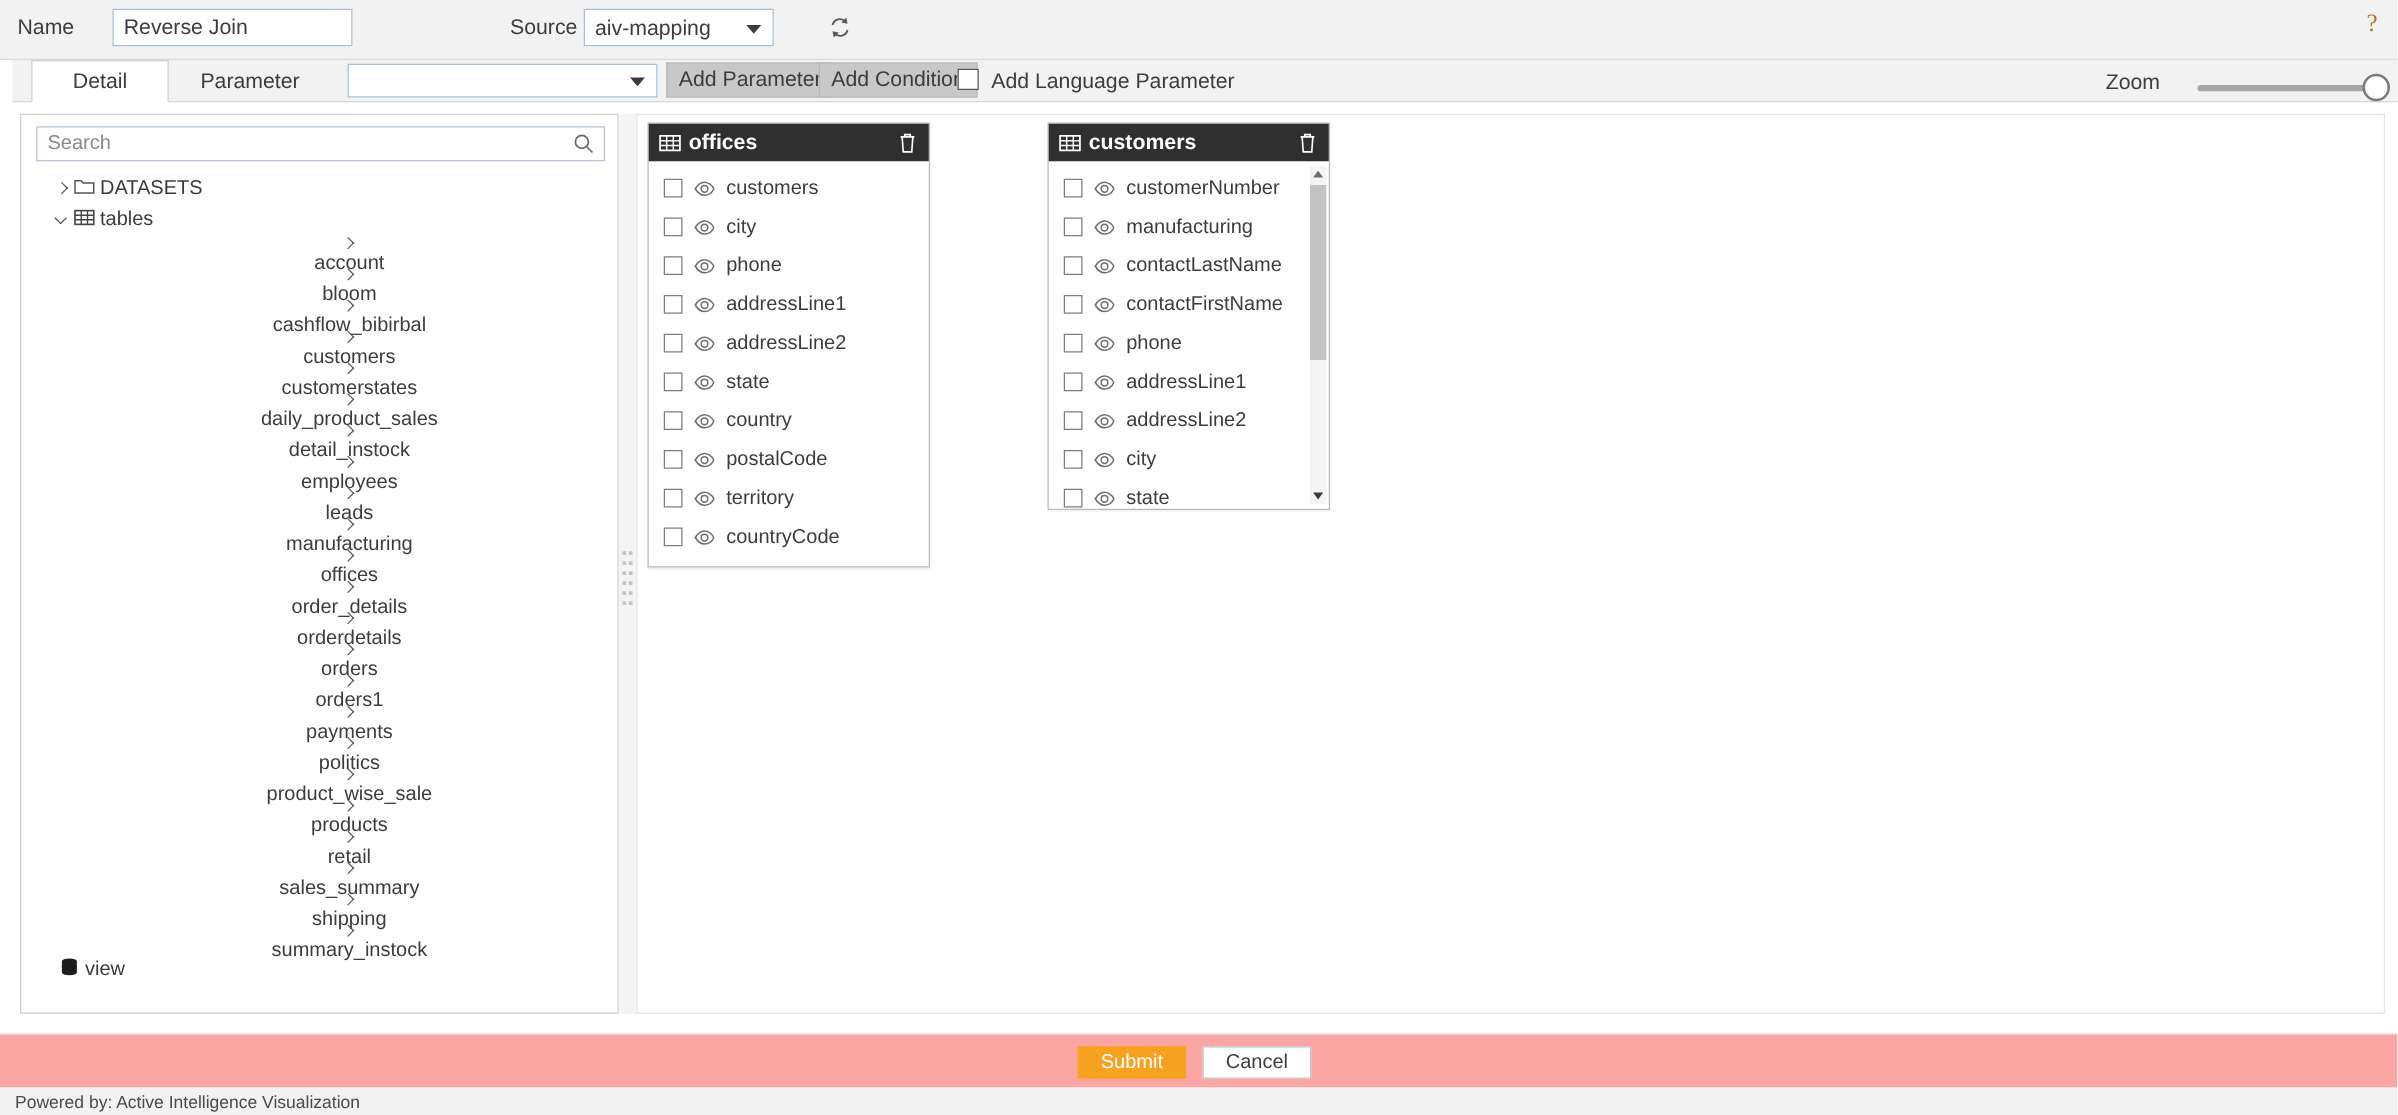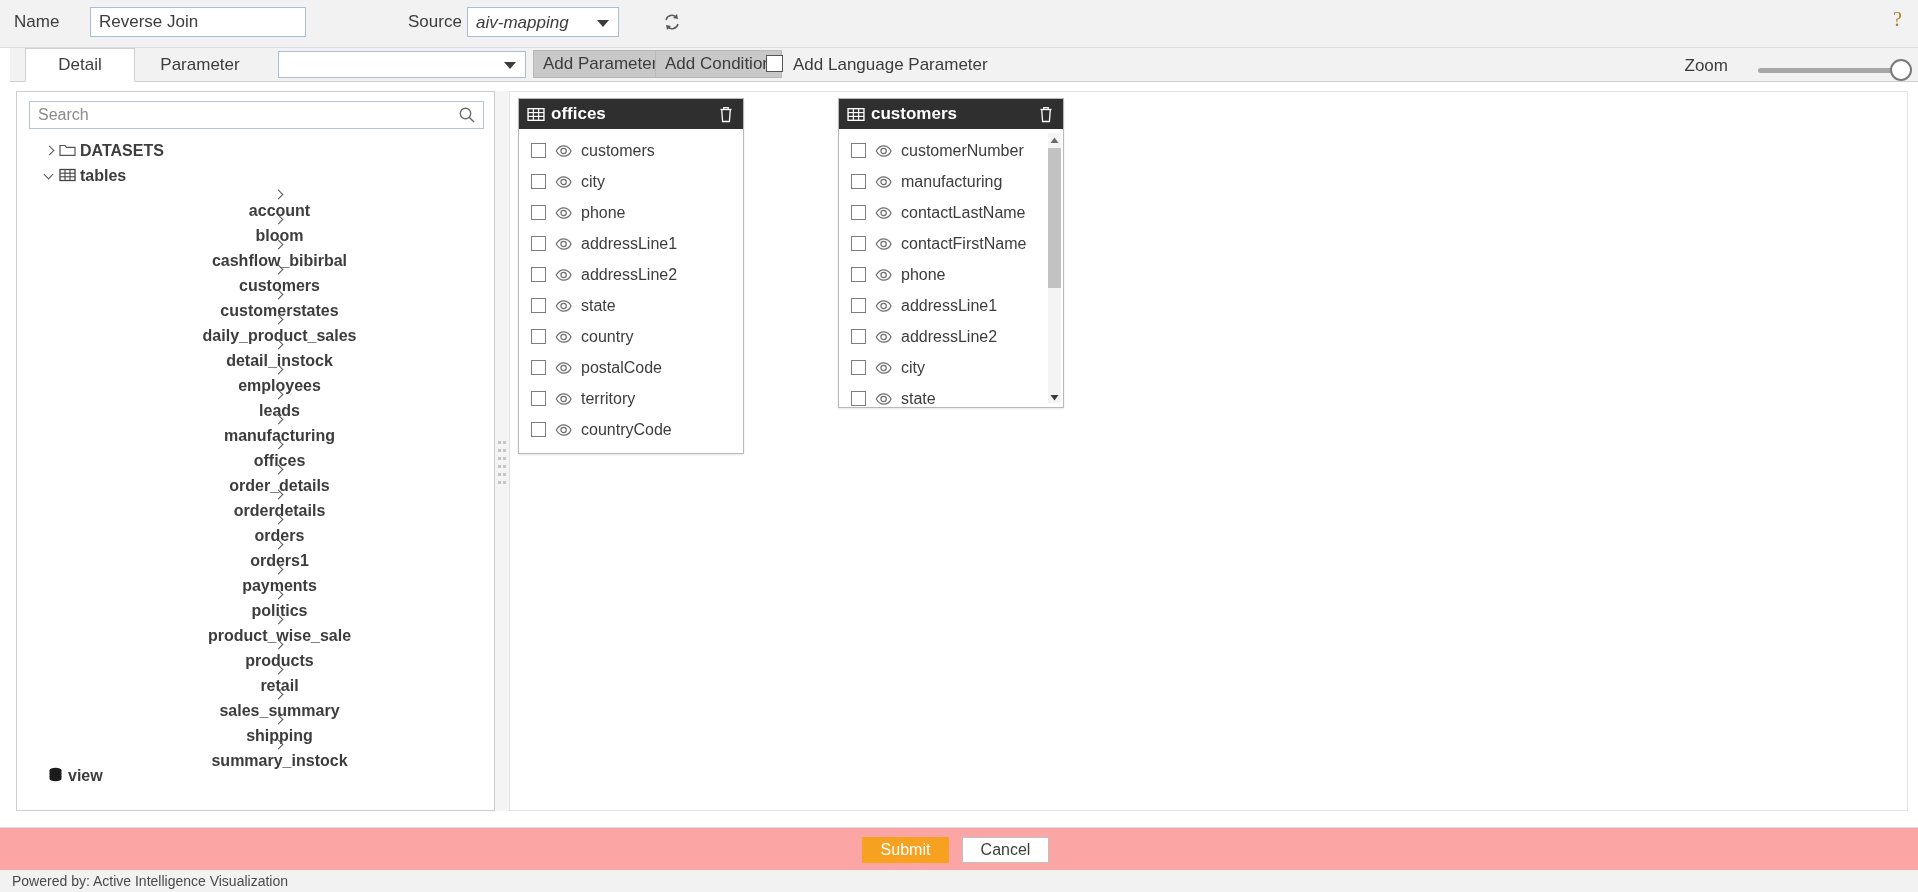--- a/index.html
+++ b/index.html
@@ -17,29 +17,29 @@
     position: absolute; left: 0; top: 0; width: 1918px; height: 48px;
     background: #f2f2f2;
     border-bottom: 1px solid #dcdcdc;
   }
   .lbl {
     position: absolute;
     font-size: 17px; color: #3c3c3c; line-height: 20px;
   }
   #name-label { left: 14px; top: 12px; }
   #name-input {
-    position: absolute; left: 90px; top: 7px; width: 216px; height: 30px;
+    position: absolute; left: 90px; top: 7px; width: 192px; height: 30px;
     border: 1px solid #a9bed4; background: #fff;
     font-family: "Liberation Sans", sans-serif;
     font-size: 17px; color: #3c3c3c; padding: 12px 8px; outline: none;
   }
   #source-label { left: 408px; top: 12px; }
   #source-select-wrap {
     position: absolute; left: 467px; top: 7px; width: 152px; height: 30px;
-    border: 1px solid #a9bed4; background: #fff; font-style: italic;
+    border: 1px solid #a9bed4; background: #fff;
   }
   #source-select-value {
     position: absolute; left: 8px; top: 5px;
     font-size: 17px; color: #3c3c3c;
   }
   .caret {
     position: absolute; right: 9px; top: 12px;
     width: 0; height: 0;
     border-left: 6px solid transparent;
     border-right: 6px solid transparent;
@@ -139,21 +139,21 @@
   #search-input::placeholder { color: #8a8a8a; }
   #search-icon {
     position: absolute; right: 7px; top: 4px; width: 18px; height: 18px;
   }
   #tree {
     position: absolute; left: 0; top: 46px; width: 477px; bottom: 0;
     overflow: hidden;
   }
   .tnode {
     position: relative; height: 25px; display: flex; align-items: center;
-    font-size: 16px; color: #3c3c3c; cursor: pointer; white-space: nowrap; font-weight: bold;
+    font-size: 16px; color: #3c3c3c; cursor: pointer; white-space: nowrap;
   }
   .chev {
     width: 14px; height: 14px; flex: 0 0 14px;
     margin-right: 2px; position: relative;
   }
   .chev::after {
     content: ""; position: absolute; left: 3px; top: 3px;
     width: 6px; height: 6px;
     border-right: 1.4px solid #555; border-top: 1.4px solid #555;
     transform: rotate(45deg);

